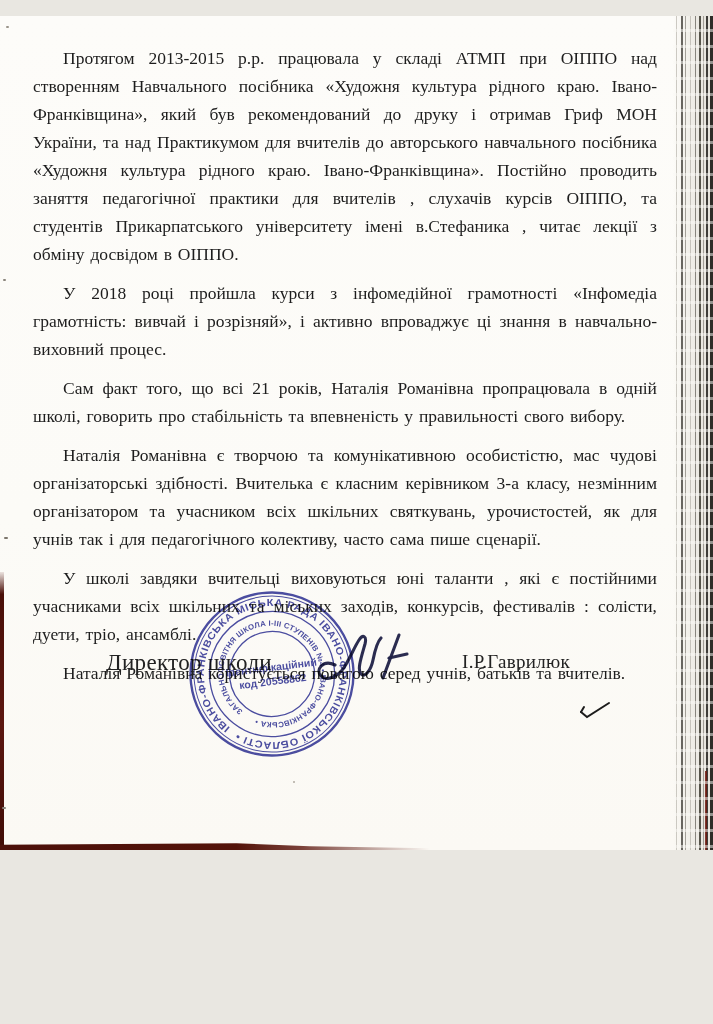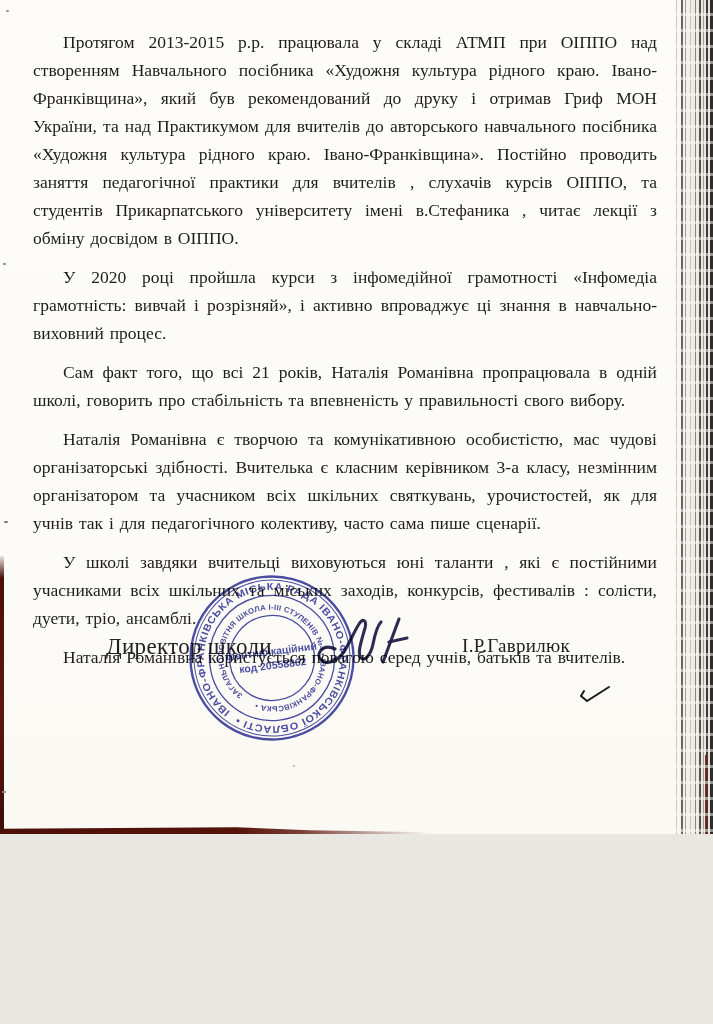--- a/index.html
+++ b/index.html
@@ -1,20 +1,20 @@
 <!DOCTYPE html>
 <html lang="uk"><head>
 <meta charset="utf-8">
 <style>
   html, body { margin: 0; padding: 0; background: #e9e7e1; }
   .page {
     position: relative;
     width: 713px;
     height: 834px;
-    margin: 0 auto;
+    margin: 16px auto;
     background: linear-gradient(180deg, #fdfcf9 0%, #fcfbf7 60%, #fbf9f4 100%);
     overflow: hidden;
     font-family: "Liberation Serif", "DejaVu Serif", serif;
   }
 
   
   .doc-text {
     position: absolute;
     left: 33px;
     top: 28px;
@@ -154,21 +154,21 @@
   .sp5 { left: 293px; top: 765px; width: 2px; height: 2px; background: #b0aaa0; }
   .sp6 { left: 403px; top: 958px; width: 2px; height: 4px; background: #777; }
 </style>
 </head>
 <body>
 
 <div class="page">
 
   <main class="doc-text">
     <p>Протягом 2013-2015 р.р. працювала у складі АТМП при ОІППО над створенням Навчального посібника «Художня культура рідного краю. Івано-Франківщина», який був рекомендований до друку і отримав Гриф МОН України, та над Практикумом для вчителів до авторського навчального посібника «Художня культура рідного краю. Івано-Франківщина». Постійно проводить заняття педагогічної практики для вчителів , слухачів курсів ОІППО, та студентів Прикарпатського університету імені в.Стефаника , читає лекції з обміну досвідом в ОІППО.</p>
-    <p>У 2020 році пройшла курси з інфомедійної грамотності «Інфомедіа грамотність: вивчай і розрізняй», і активно впроваджує ці знання в навчально-виховний процес.</p>
+    <p>У 2018 році пройшла курси з інфомедійної грамотності «Інфомедіа грамотність: вивчай і розрізняй», і активно впроваджує ці знання в навчально-виховний процес.</p>
     <p>Сам факт того, що всі 21 років,  Наталія Романівна пропрацювала в одній школі, говорить про стабільність та впевненість у правильності свого вибору.</p>
     <p>Наталія Романівна є творчою та комунікативною особистістю, мас чудові організаторські здібності.  Вчителька є класним керівником 3-а  класу,  незмінним організатором та учасником  всіх шкільних святкувань, урочистостей, як для учнів так і для педагогічного колективу,  часто сама пише сценарії.</p>
     <p>У школі  завдяки вчительці виховуються юні таланти , які є постійними учасниками всіх шкільних та міських заходів, конкурсів, фестивалів : солісти, дуети, тріо, ансамблі.</p>
     <p>Наталія Романівна користується повагою серед учнів, батьків та вчителів.</p>
   </main>
 
   <span class="sign-title">Директор школи</span>
 
   <svg class="signature" viewBox="0 0 102 54" aria-hidden="true">
     <path d="M 22 33 C 10 27 2 38 8 44 C 14 50 26 44 32 34 C 38 24 42 14 46 8 C 50 2 54 4 52 12 C 48 26 44 38 48 42 C 52 46 58 38 60 28 C 62 18 64 10 68 6"></path>

